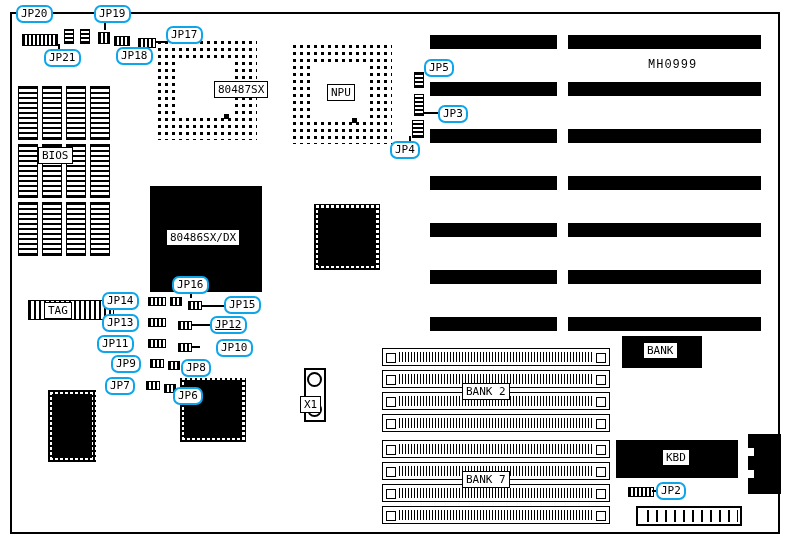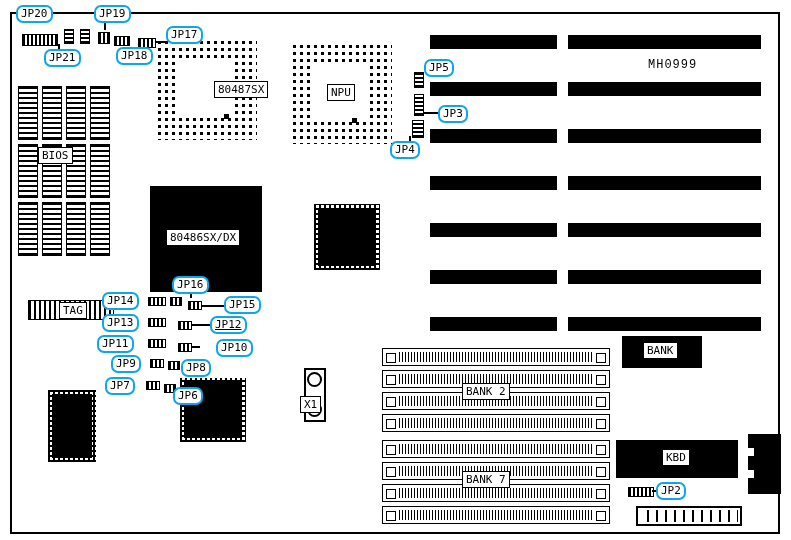--- a/index.html
+++ b/index.html
@@ -137,21 +137,21 @@
     <div class="slot" style="left:430px; top:317px; width:127px;"></div>
     <div class="slot" style="left:568px; top:317px; width:193px;"></div>
   </div>
 
   <div class="chip-black" style="left:150px; top:186px; width:112px; height:106px;"></div>
   <div class="chip-label" style="left:166px; top:229px;">80486SX/DX</div>
 
   <div class="qfp" style="left:314px; top:204px; width:66px; height:66px;"></div>
 
   <div class="dip-h" style="left:28px; top:300px; width:86px; height:20px;"></div>
-  <div class="chip-label" style="left:59px; top:302px;">TAG</div>
+  <div class="chip-label" style="left:44px; top:302px;">TAG</div>
 
   <div class="jblock" style="left:148px; top:297px; width:18px; height:9px;"></div>
   <div class="jblock" style="left:170px; top:297px; width:12px; height:9px;"></div>
   <div class="jblock" style="left:188px; top:301px; width:14px; height:9px;"></div>
   <div class="jblock" style="left:148px; top:318px; width:18px; height:9px;"></div>
   <div class="jblock" style="left:178px; top:321px; width:14px; height:9px;"></div>
   <div class="jblock" style="left:148px; top:339px; width:18px; height:9px;"></div>
   <div class="jblock" style="left:178px; top:343px; width:14px; height:9px;"></div>
   <div class="jblock" style="left:150px; top:359px; width:14px; height:9px;"></div>
   <div class="jblock" style="left:168px; top:361px; width:12px; height:9px;"></div>

